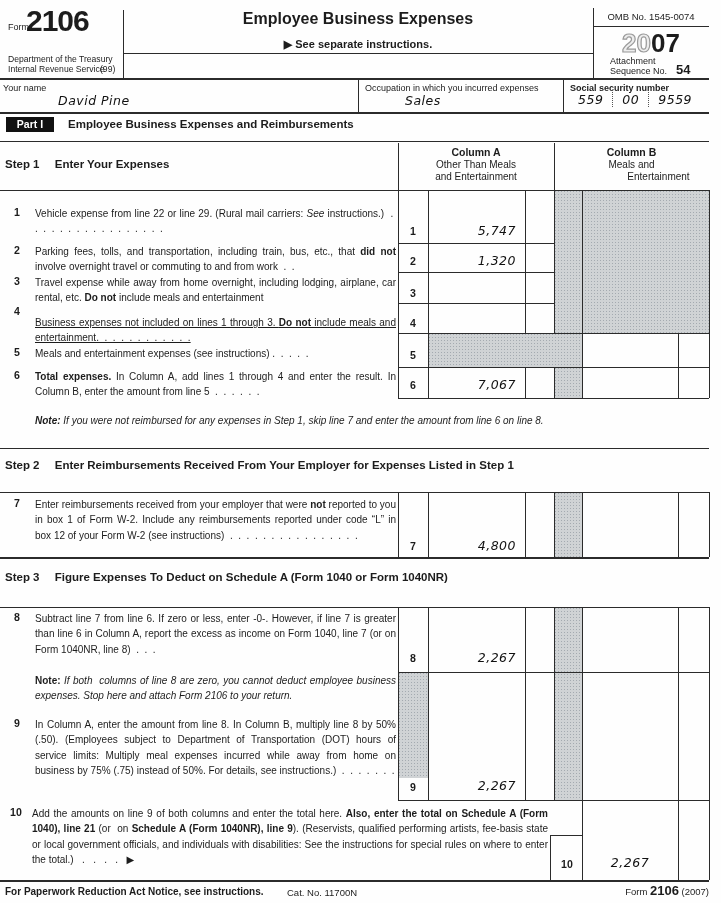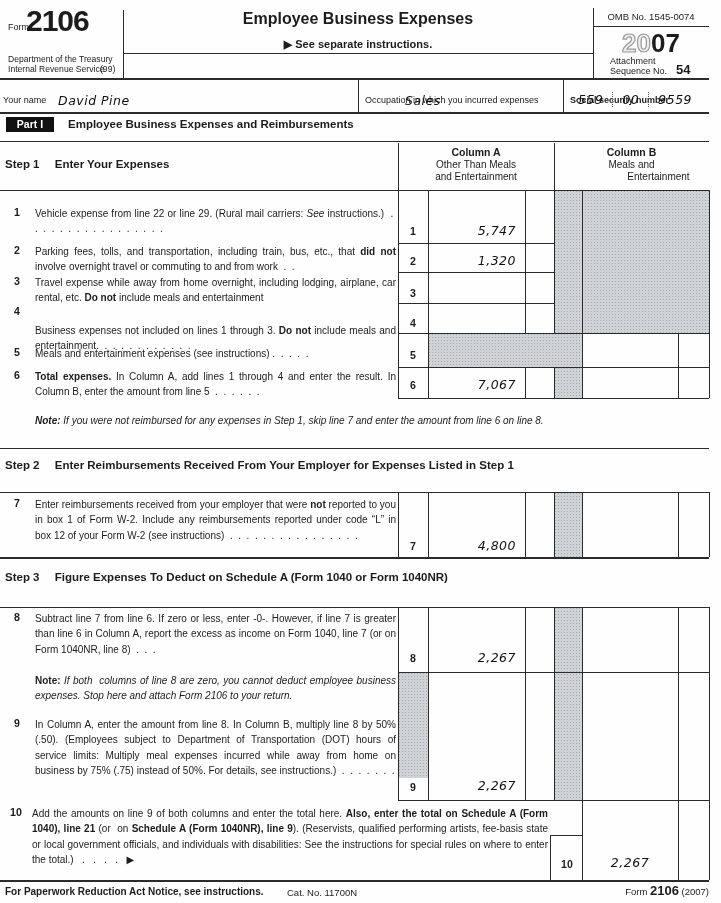--- a/index.html
+++ b/index.html
@@ -5,21 +5,21 @@
   html,body{margin:0;padding:0;background:#e9e9e9;}
   .page{position:relative;width:721px;height:903px;background:#fefefe;
         font-family:"Liberation Sans",sans-serif;color:#1c1c1c;overflow:hidden;}
   .vline{position:absolute;width:1px;background:#2b2b2b;z-index:3;}
   .hline{position:absolute;height:1px;background:#2b2b2b;z-index:3;}
   .thick{height:2px;}
   .shade{position:absolute;z-index:1;background-color:#d0d3d5;
          background-image:radial-gradient(#a4aab0 0.9px,transparent 1px);
          background-size:3px 3px;}
   .txt{position:absolute;z-index:4;}
-  .lbl{position:absolute;z-index:4;font-size:9px;color:#222;margin-top:12px;}
+  .lbl{position:absolute;z-index:4;font-size:9px;color:#222;}
   .para{position:absolute;z-index:4;font-size:10px;line-height:15.3px;text-align:justify;}
   .num{position:absolute;z-index:4;font-weight:bold;font-size:10.6px;}
   .gridnum{position:absolute;z-index:4;width:30px;text-align:center;font-weight:bold;font-size:10.6px;}
   .val{position:absolute;z-index:4;font-style:italic;font-size:12.5px;letter-spacing:.5px;color:#111;
        font-family:"DejaVu Sans",sans-serif;}
   .amtA{left:430px;width:86px;text-align:right;}
   .chead{position:absolute;z-index:4;text-align:center;}
   .cellbox{position:absolute;z-index:2;}
   .b{font-weight:bold;}
   .yr-outline{color:#ededed;-webkit-text-stroke:1.2px #9a9a9a;}
@@ -115,21 +115,21 @@
   <div class="para" style="left:35px;top:244px;width:361px;">Parking fees, tolls, and transportation, including train, bus, etc., that <b>did not</b> involve overnight travel or commuting to and from work&nbsp; .&nbsp; .</div>
   <span class="gridnum" style="left:398px;top:255px;">2</span>
   <div class="val amtA" style="top:253px;">1,320</div>
 
   <span class="num" style="left:14px;top:275px;">3</span>
   <div class="para" style="left:35px;top:275px;width:361px;">Travel expense while away from home overnight, including lodging, airplane, car rental, etc. <b>Do not</b> include meals and entertainment</div>
   <span class="gridnum" style="left:398px;top:287px;">3</span>
   <div class="cellbox" style="left:429px;top:273px;width:95px;height:29px;"></div>
 
   <span class="num" style="left:14px;top:305px;">4</span>
-  <div class="para" style="left:35px;top:323px;width:361px;">Business expenses not included on lines 1 through 3. <b>Do not</b> include meals and entertainment.&nbsp; .&nbsp; .&nbsp; .&nbsp; .&nbsp; .&nbsp; .&nbsp; .&nbsp; .&nbsp; .&nbsp; .&nbsp; .</div>
+  <div class="para" style="left:35px;top:315px;width:361px;text-decoration:underline;">Business expenses not included on lines 1 through 3. <b>Do not</b> include meals and entertainment.&nbsp; .&nbsp; .&nbsp; .&nbsp; .&nbsp; .&nbsp; .&nbsp; .&nbsp; .&nbsp; .&nbsp; .&nbsp; .</div>
   <span class="gridnum" style="left:398px;top:317px;">4</span>
   <div class="cellbox" style="left:429px;top:304px;width:95px;height:28px;"></div>
 
   <span class="num" style="left:14px;top:346px;">5</span>
   <div class="para" style="left:35px;top:346px;width:361px;">Meals and entertainment expenses (see instructions) .&nbsp; .&nbsp; .&nbsp; .&nbsp; .</div>
   <span class="gridnum" style="left:398px;top:349px;">5</span>
   <div class="cellbox" style="left:583px;top:334px;width:94px;height:32px;"></div>
 
   <span class="num" style="left:14px;top:369px;">6</span>
   <div class="para" style="left:35px;top:369px;width:361px;"><b>Total expenses.</b> In Column A, add lines 1 through 4 and enter the result. In Column B, enter the amount from line 5&nbsp; .&nbsp; .&nbsp; .&nbsp; .&nbsp; .&nbsp; .</div>

